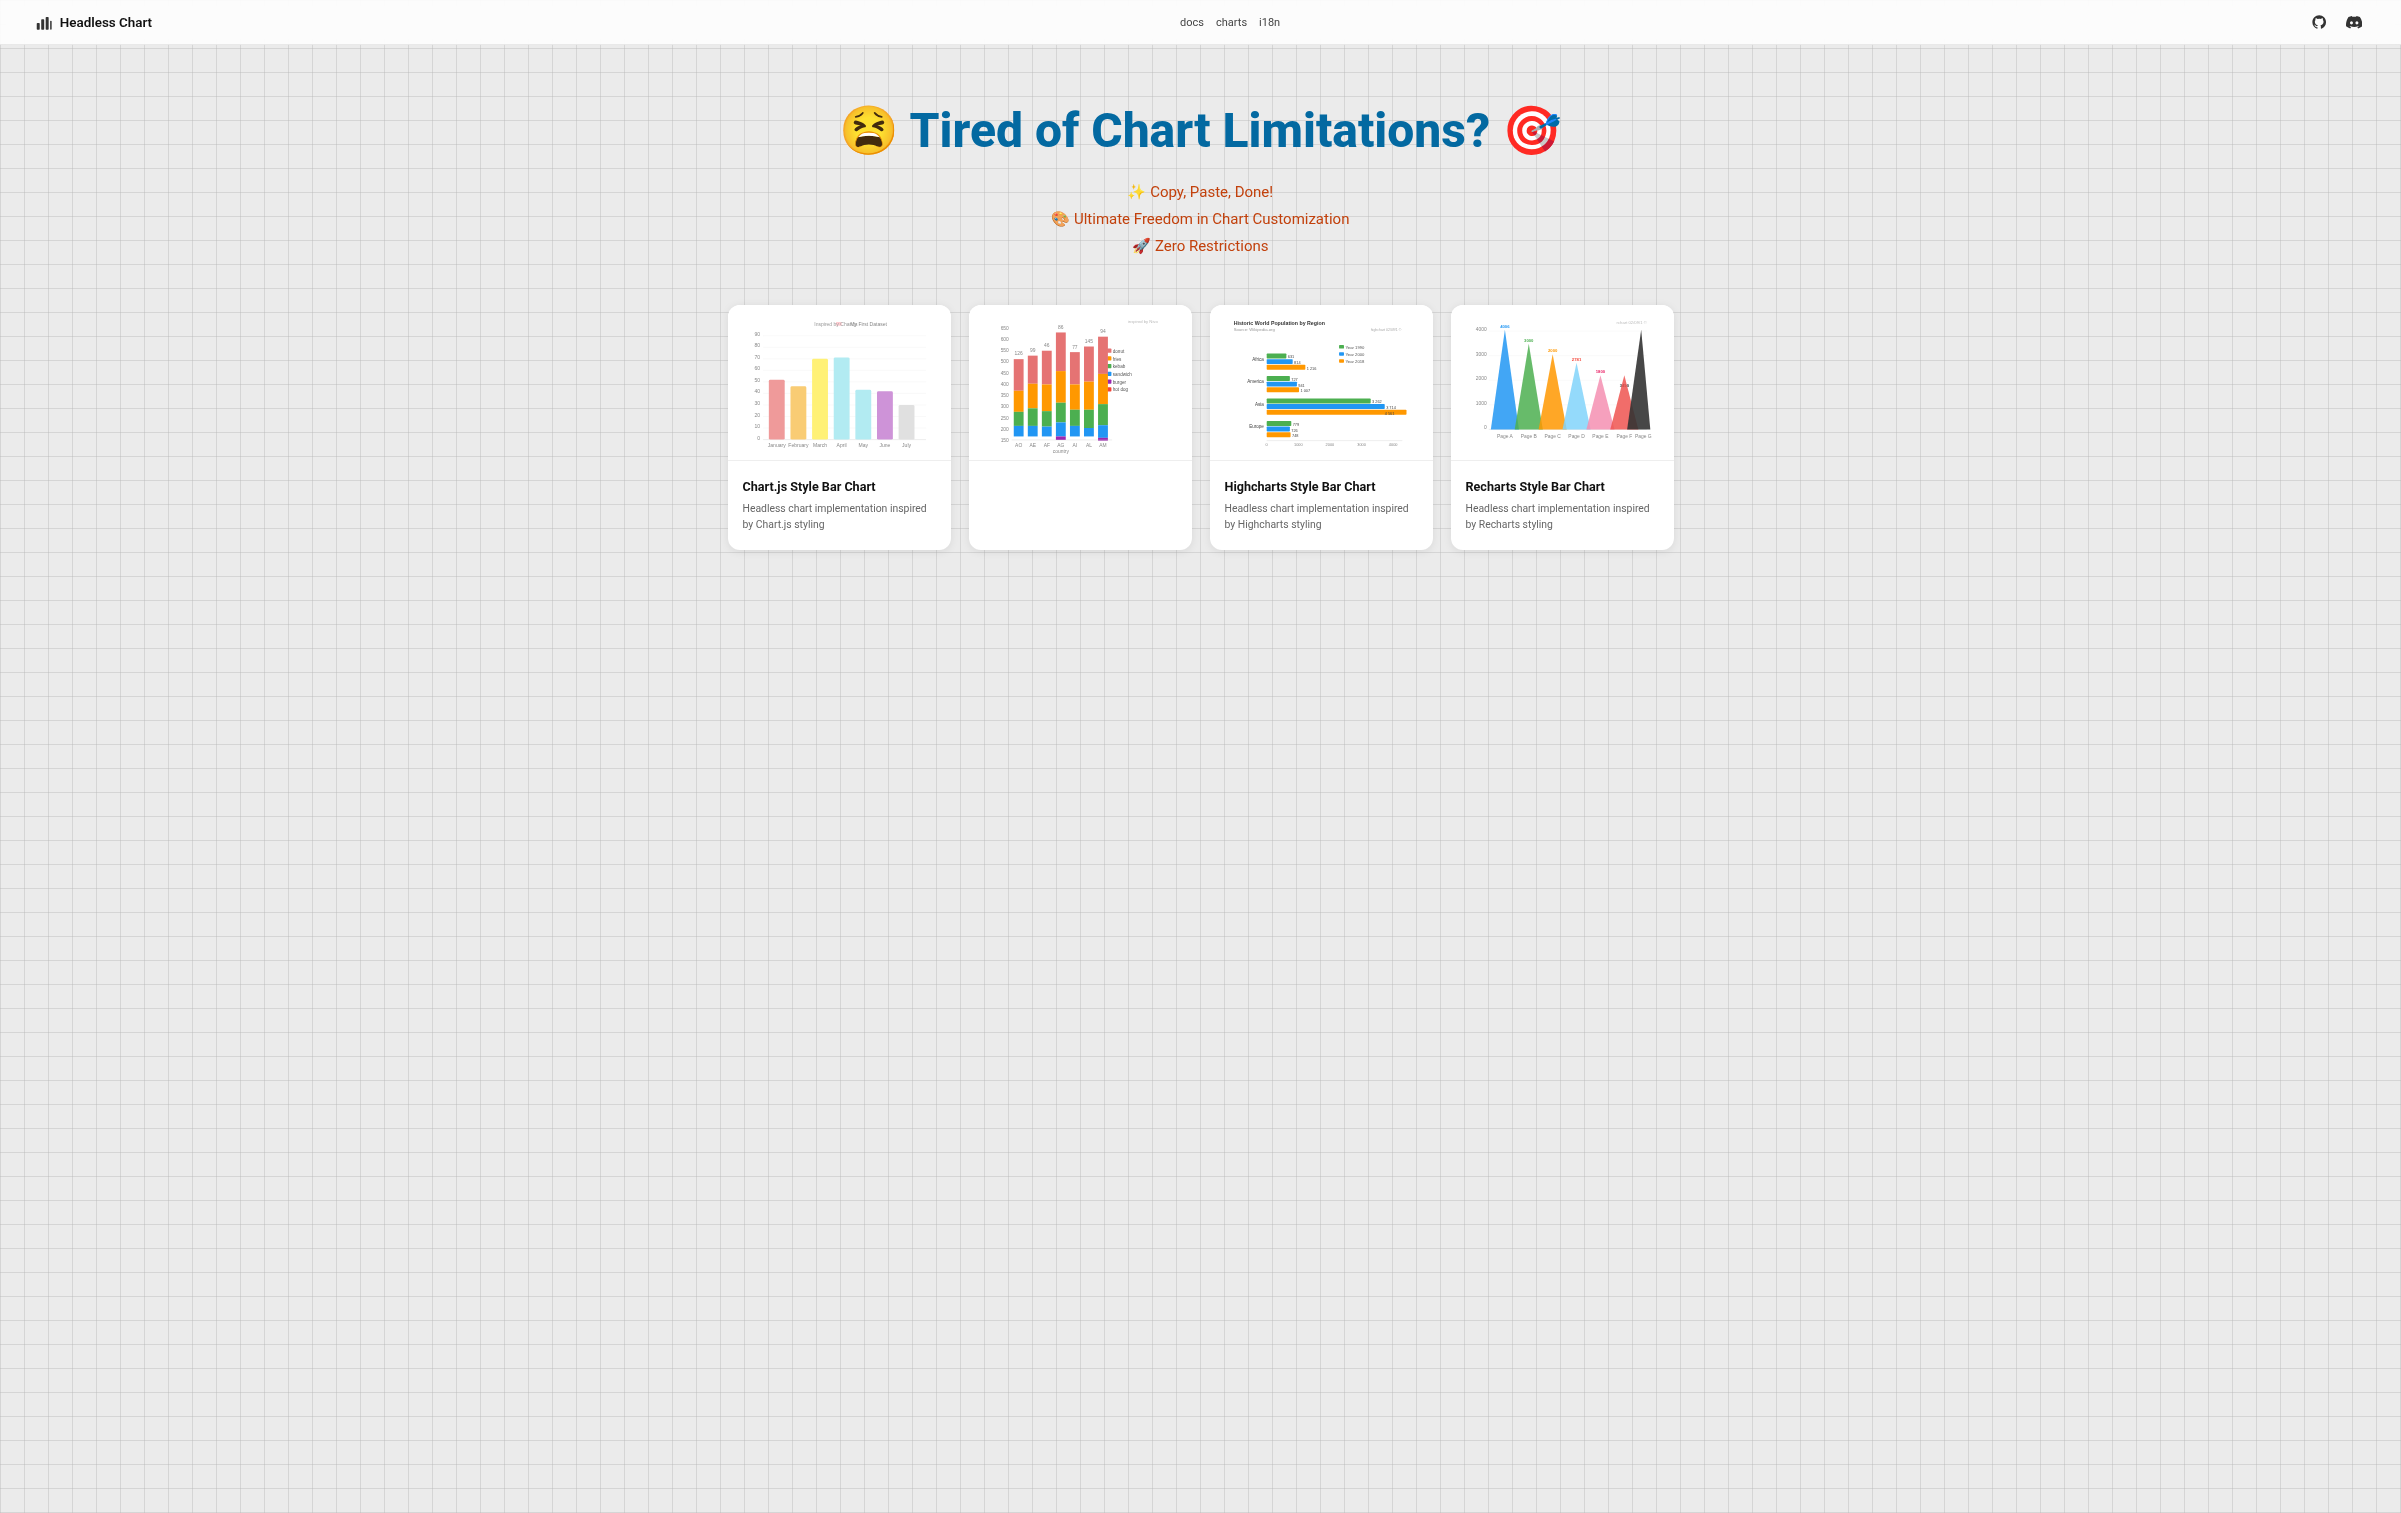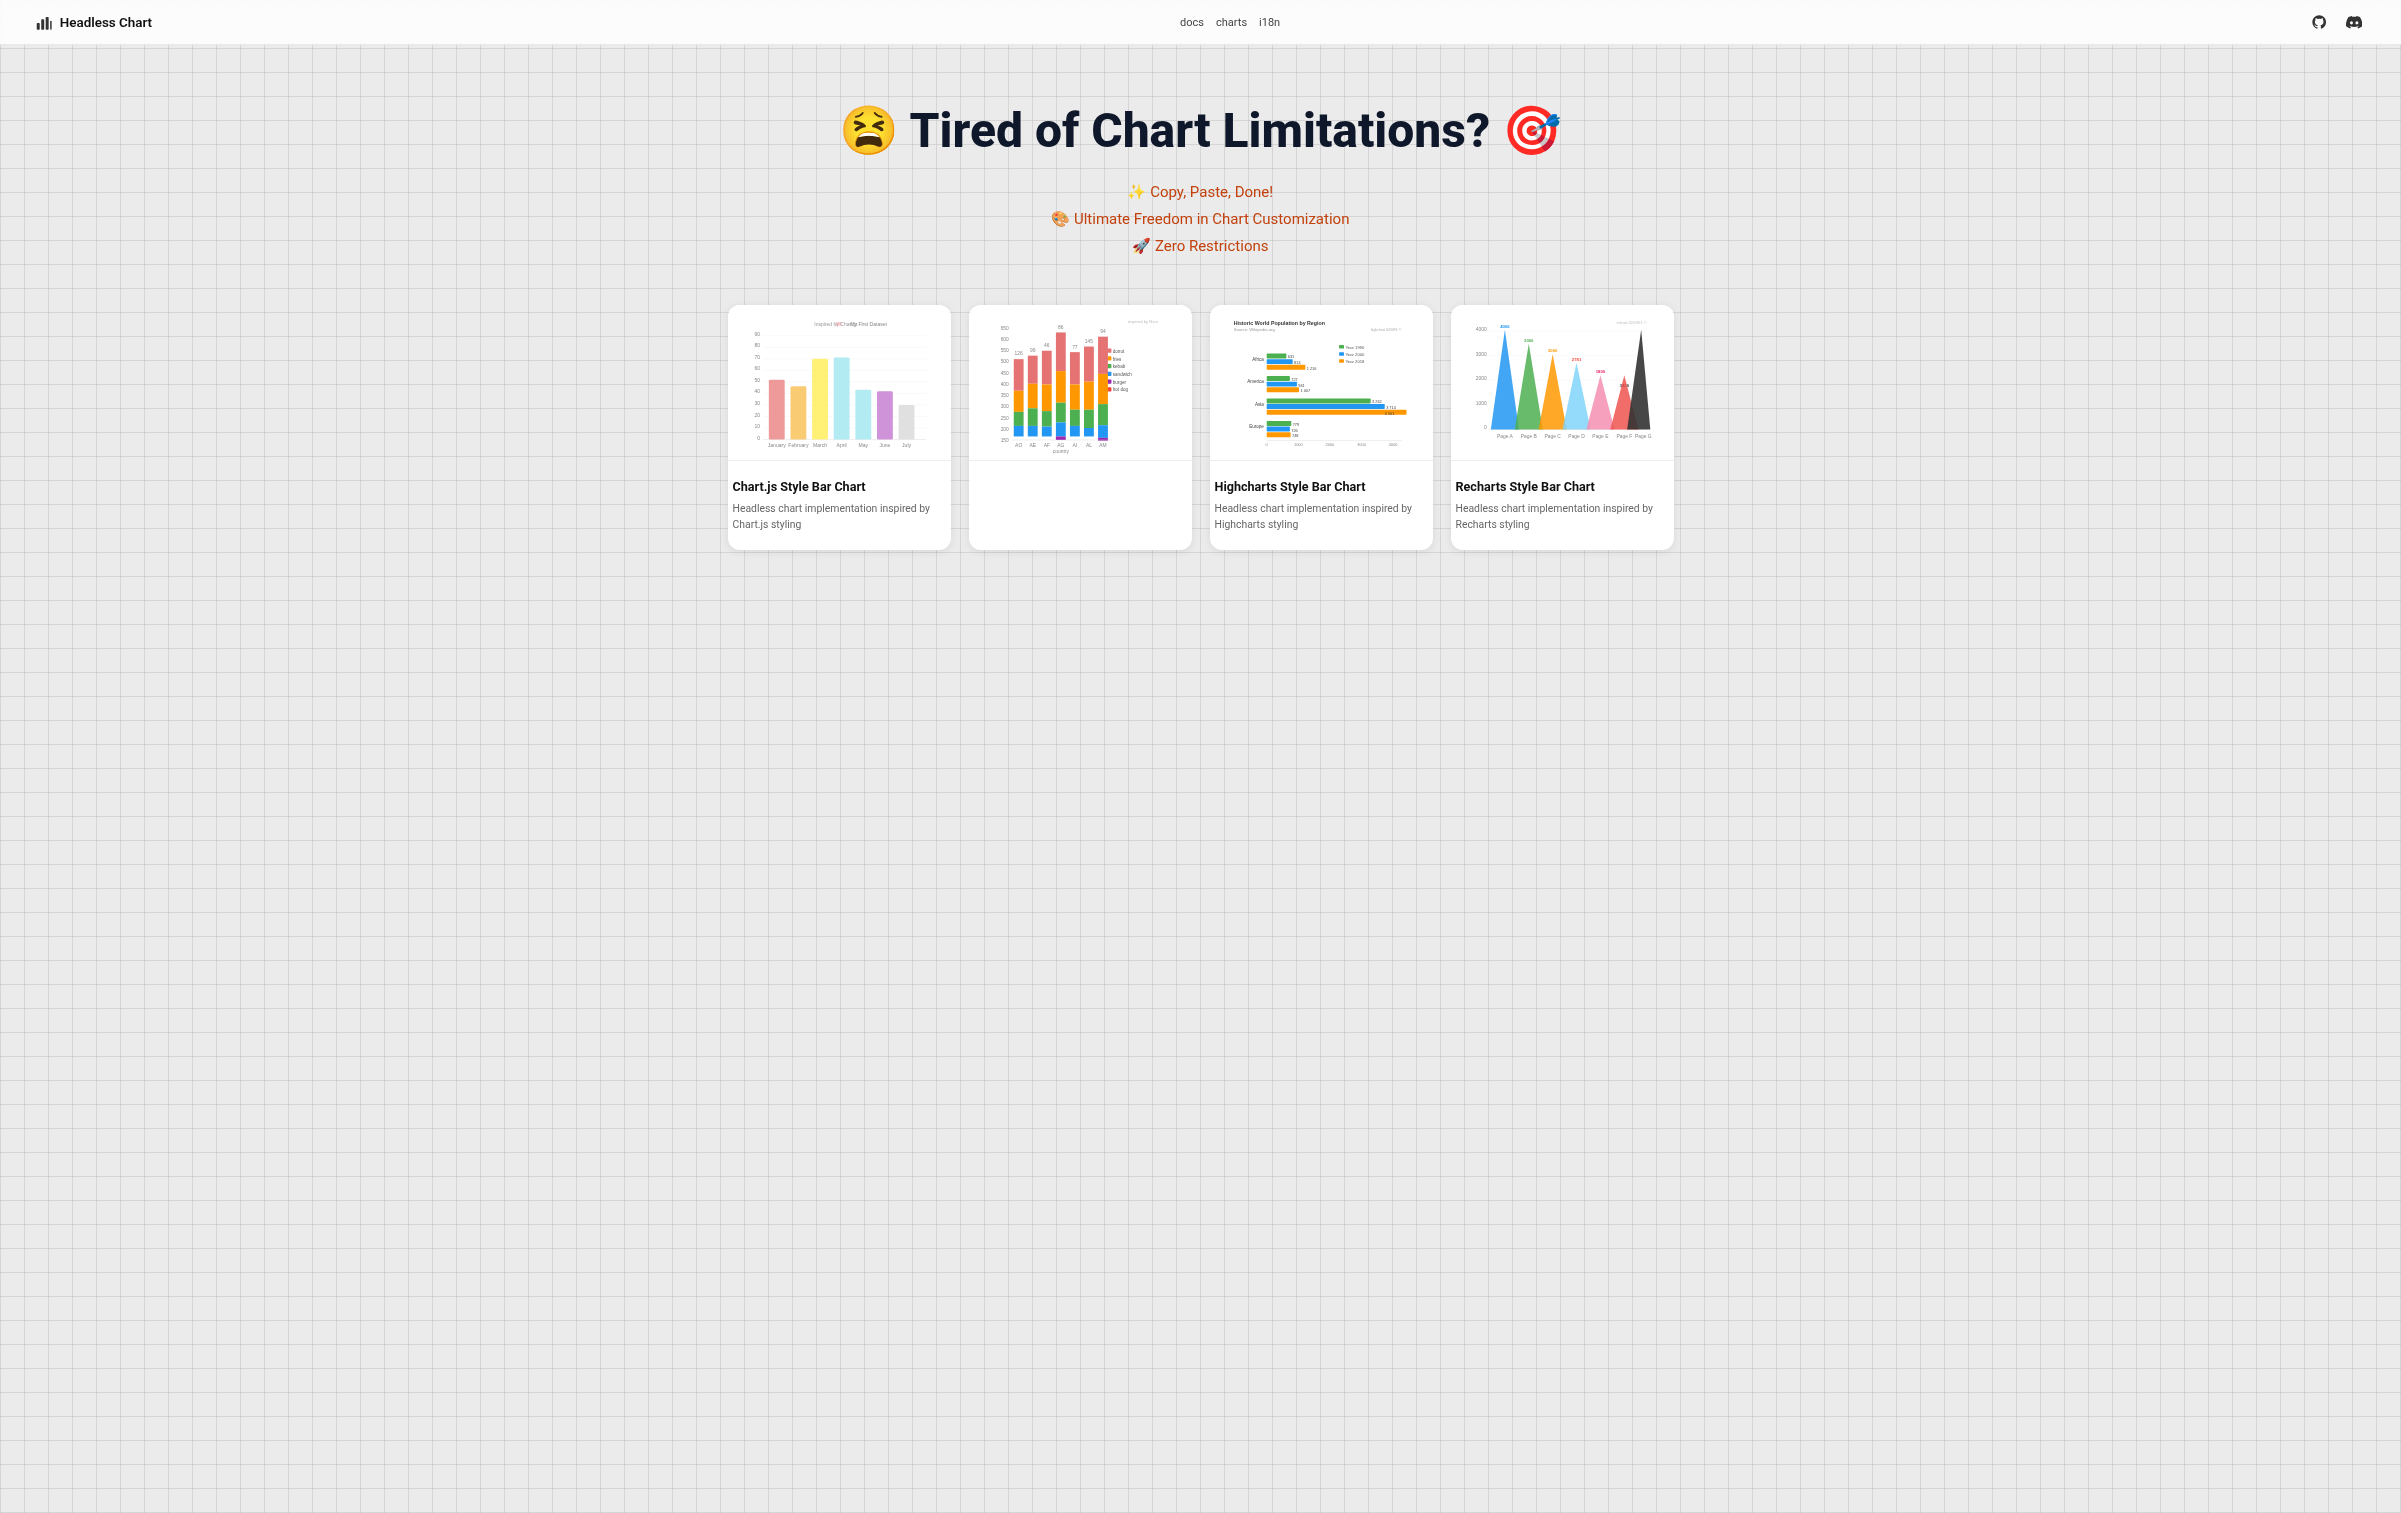--- a/index.html
+++ b/index.html
@@ -93,21 +93,21 @@
     .hero {
       position: relative;
       z-index: 1;
       text-align: center;
       padding: 60px 36px 45px;
     }
 
     .hero-title {
       font-size: 48px;
       font-weight: 800;
-      color: #0f172a;
+      color: #0369a1;
       line-height: 1.1;
       margin-bottom: 21px;
     }
 
     .hero-subtitle {
       font-size: 15px;
       color: #c2410c;
       line-height: 1.8;
     }
 
@@ -135,21 +135,21 @@
     .chart-preview {
       height: 156px;
       background: #f9f9f9;
       border-bottom: 0.7px solid #eee;
       padding: 12px 9px 6px;
       overflow: hidden;
       position: relative;
     }
 
     .chart-info {
-      padding: 18px 5px;
+      padding: 18px 15px;
     }
 
     .chart-title {
       font-size: 12.6px;
       font-weight: 700;
       color: #111;
       margin-bottom: 7.4px;
     }
 
     .chart-desc {

